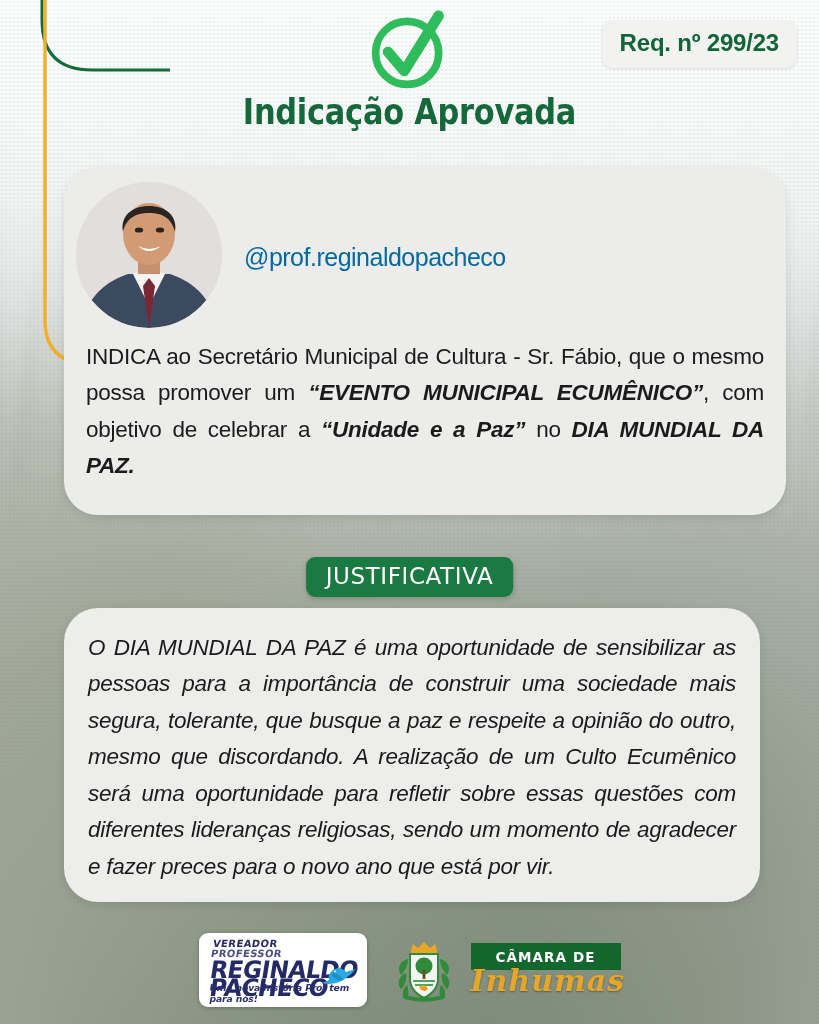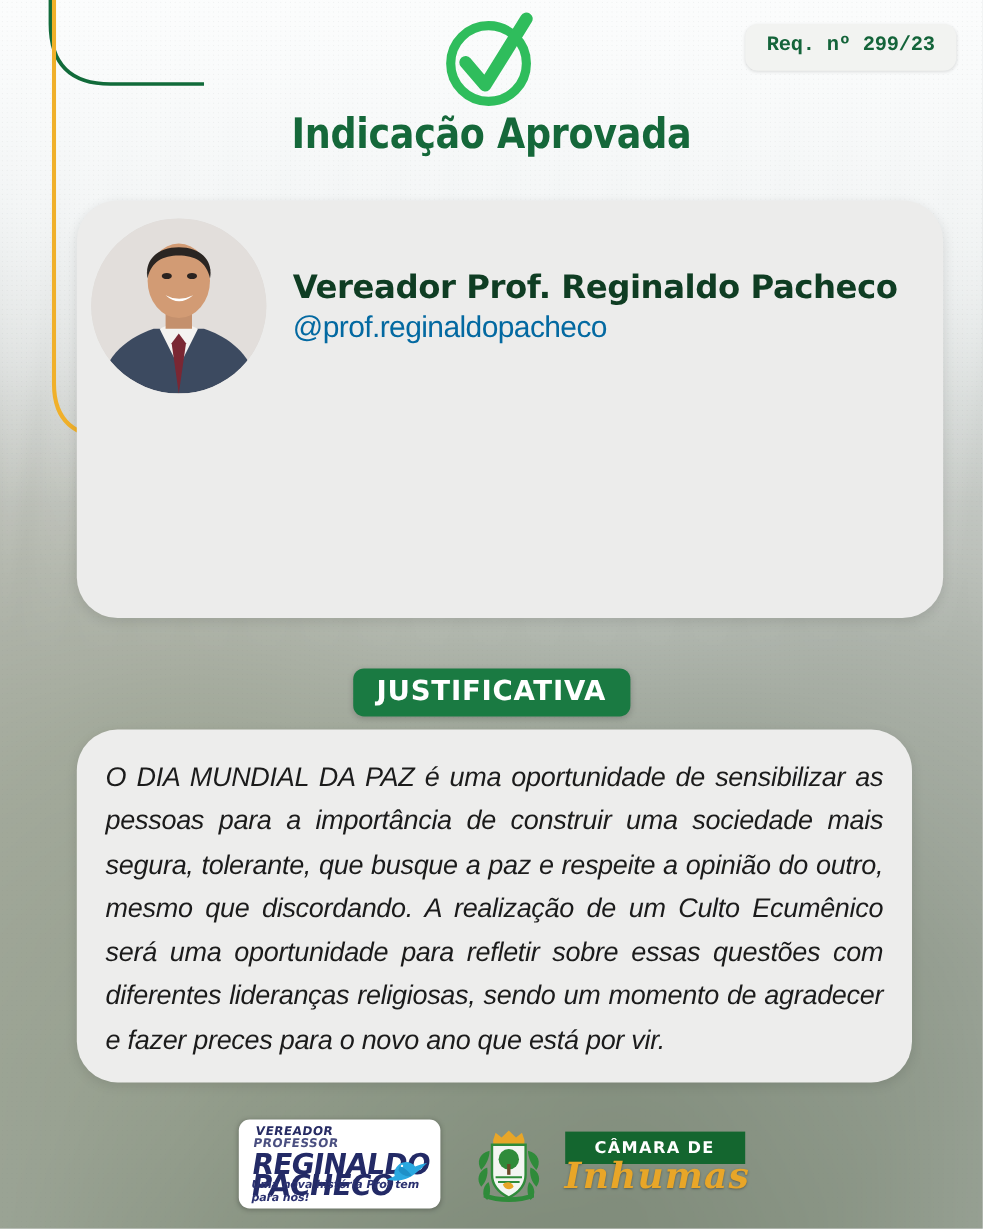--- a/index.html
+++ b/index.html
@@ -114,23 +114,23 @@
   }
 
   .req-badge {
     position: absolute;
     right: 22px;
     top: 20px;
     padding: 9px 18px 11px;
     border-radius: 11px;
     background: #f2f3f1;
     color: #14643a;
-    font-family: Liberation Mono, monospace;
-    font-weight: 700;
-    font-size: 17px;
+    font-family: Liberation Sans, sans-serif;
+    font-weight: 700;
+    font-size: 24px;
     letter-spacing: -0.2px;
     box-shadow: 0 1px 3px rgba(0,0,0,.12);
     white-space: nowrap;
   }
 
   
   .main-card {
     position: absolute;
     left: 64px;
     top: 167px;
@@ -202,21 +202,21 @@
   .just-badge {
     position: absolute;
     left: 50%;
     top: 557px;
     transform: translateX(-50%);
     background: #1a7a42;
     color: #ffffff;
     border-radius: 9px;
     padding: 6px 20px 8px;
     font-family: "DejaVu Sans", "Liberation Sans", sans-serif;
-    font-weight: 700;
+    font-weight: 400;
     font-size: 23px;
     letter-spacing: 0.6px;
     white-space: nowrap;
     box-shadow: 0 2px 5px rgba(0,0,0,.18);
   }
 
   .just-card {
     position: absolute;
     left: 64px;
     top: 608px;
@@ -385,25 +385,25 @@
 
             <ellipse cx="63" cy="48" rx="4.2" ry="2.6" fill="#2a2320"></ellipse>
             <ellipse cx="84" cy="48" rx="4.2" ry="2.6" fill="#2a2320"></ellipse>
 
             <path d="M 62 64 Q 73 74 85 64 Q 73 70 62 64 Z" fill="#ffffff"></path>
           </g>
         </svg>
       </div>
 
       <div class="profile-text">
-        <div class="profile-name">Vereador Prof. Reginaldo Pacheco</div>
         <div class="profile-handle">@prof.reginaldopacheco</div>
       </div>
     </div>
 
+    <div class="indica-body"><span>INDICA ao Secretário Municipal de Cultura - Sr. Fábio, que o mesmo possa promover um </span><b>“EVENTO MUNICIPAL ECUMÊNICO”</b><span>, com objetivo de celebrar a </span><b>“Unidade e a Paz”</b><span> no </span><b>DIA MUNDIAL DA PAZ.</b></div>
   </div>
 
   <div class="just-badge">JUSTIFICATIVA</div>
 
   <div class="just-card">
     <div class="just-body"> O DIA MUNDIAL DA PAZ é uma oportunidade de sensibilizar as pessoas para a importância de construir uma sociedade mais segura, tolerante, que busque a paz e respeite a opinião do outro, mesmo que discordando. A realização de um Culto Ecumênico será uma oportunidade para refletir sobre essas questões com diferentes lideranças religiosas, sendo um momento de agradecer e fazer preces para o novo ano que está por vir.</div>
   </div>
 
   <div class="footer">
 

